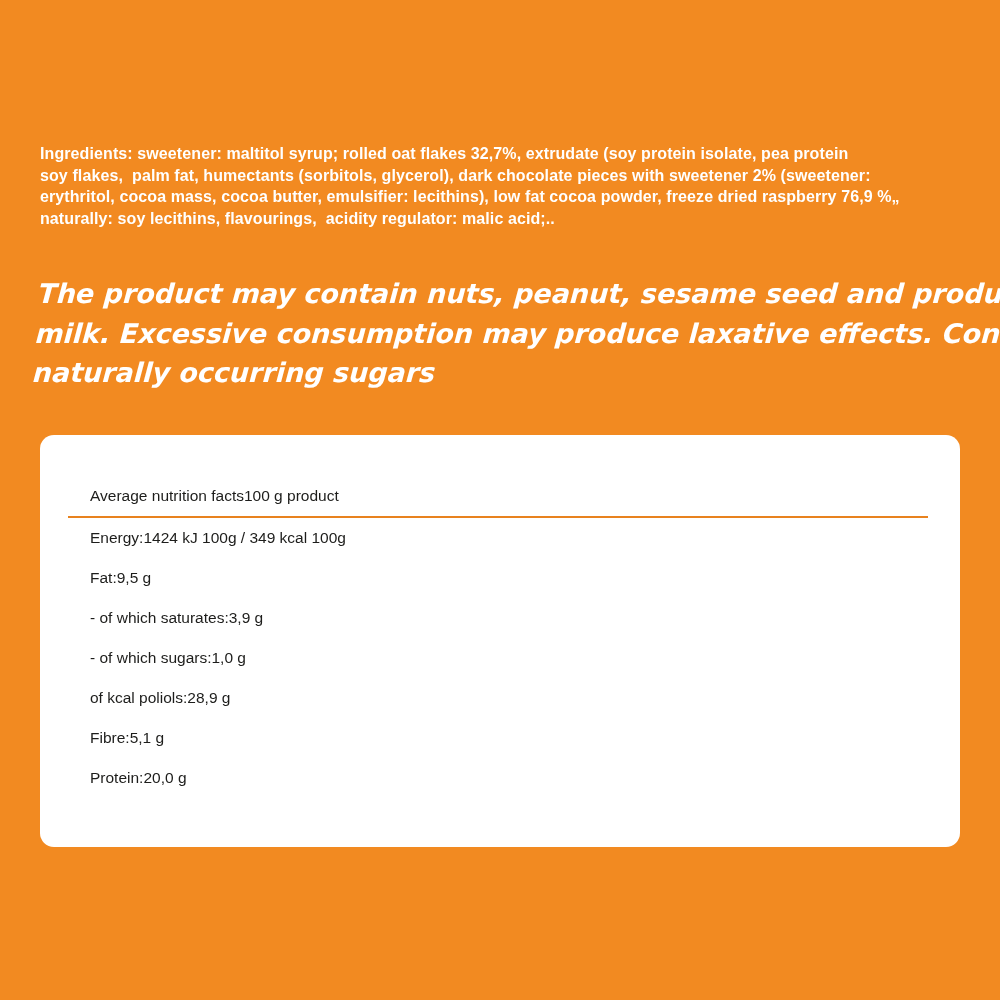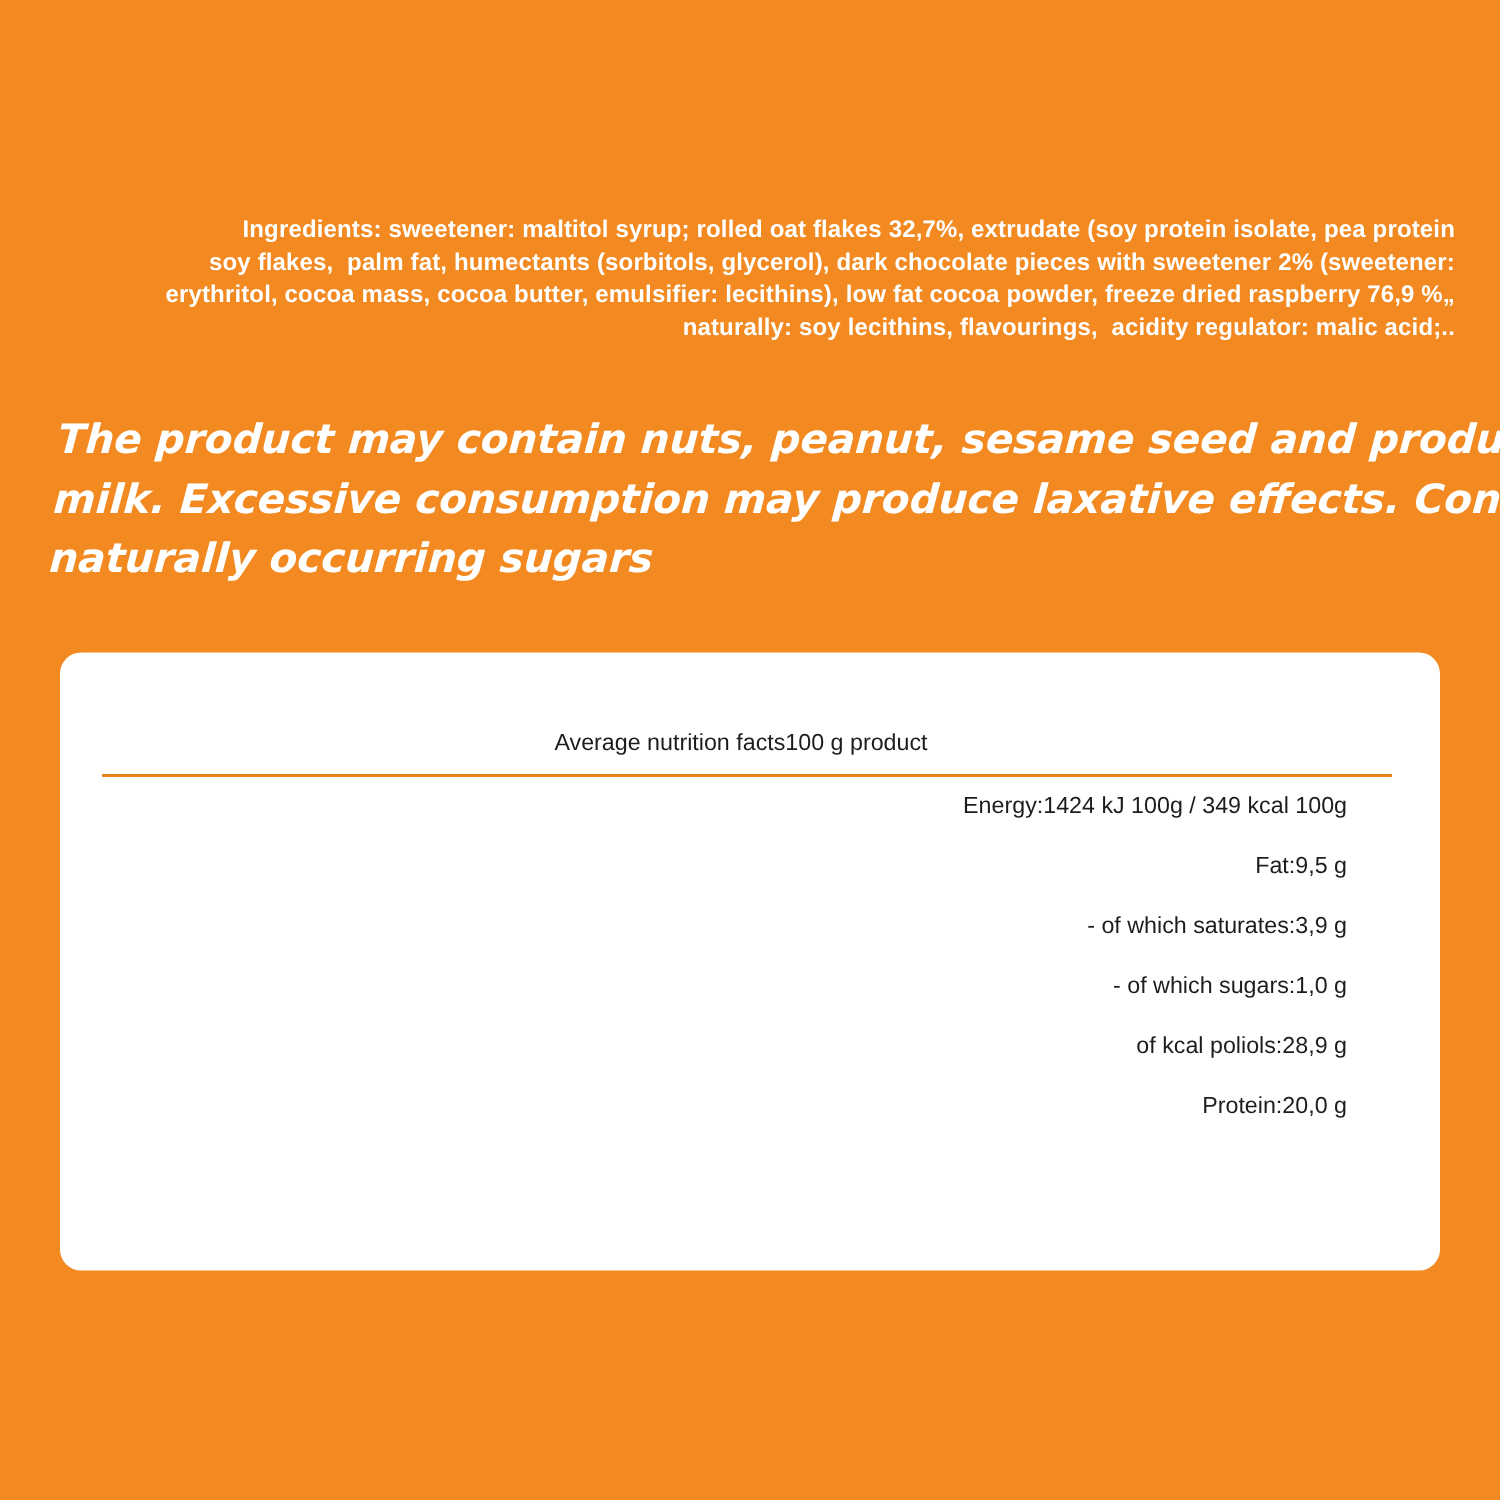--- a/index.html
+++ b/index.html
@@ -22,21 +22,20 @@
     top: 143px;
     width: 930px;
     color: #FFFFFF;
     font-size: 16px;
     font-weight: 700;
     line-height: 21.5px;
     letter-spacing: 0.1px;
   }
   .ingredients .line {
     white-space: pre;
-    text-align: right;
   }
 
   
   .allergen {
     position: absolute;
     left: 40px;
     top: 274px;
     width: 930px;
     color: #FFFFFF;
     font-family: "DejaVu Sans", sans-serif;
@@ -63,30 +62,30 @@
   }
   .table {
     margin: 0 32px 0 28px;
     color: #1D1D1B;
     font-size: 15.5px;
   }
   .table-header {
     height: 83px;
     display: flex;
     align-items: flex-end;
-    justify-content: center;
+    justify-content: flex-start;
     padding: 0 30px 11px 22px;
     border-bottom: 2px solid #E8821E;
     box-sizing: border-box;
   }
   .row {
     height: 40px;
     display: flex;
     align-items: center;
-    justify-content: flex-end;
+    justify-content: flex-start;
     padding: 0 30px 0 22px;
   }
   .row .value, .table-header .amount {
     text-align: right;
   }
 </style>
 </head>
 <body>
 
 <div class="ingredients">
@@ -122,17 +121,21 @@
     </div>
     <div class="row">
       <span class="label">- of which sugars:</span>
       <span class="value">1,0 g</span>
     </div>
     <div class="row">
       <span class="label">of kcal poliols:</span>
       <span class="value">28,9 g</span>
     </div>
     <div class="row">
+      <span class="label">Fibre:</span>
+      <span class="value">5,1 g</span>
+    </div>
+    <div class="row">
       <span class="label">Protein:</span>
       <span class="value">20,0 g</span>
     </div>
   </div>
 </div>
 
 </body></html>

